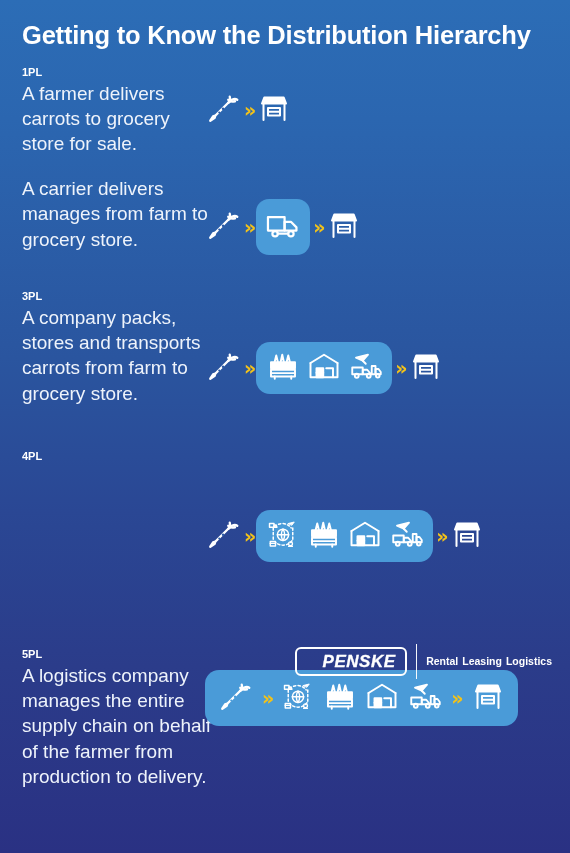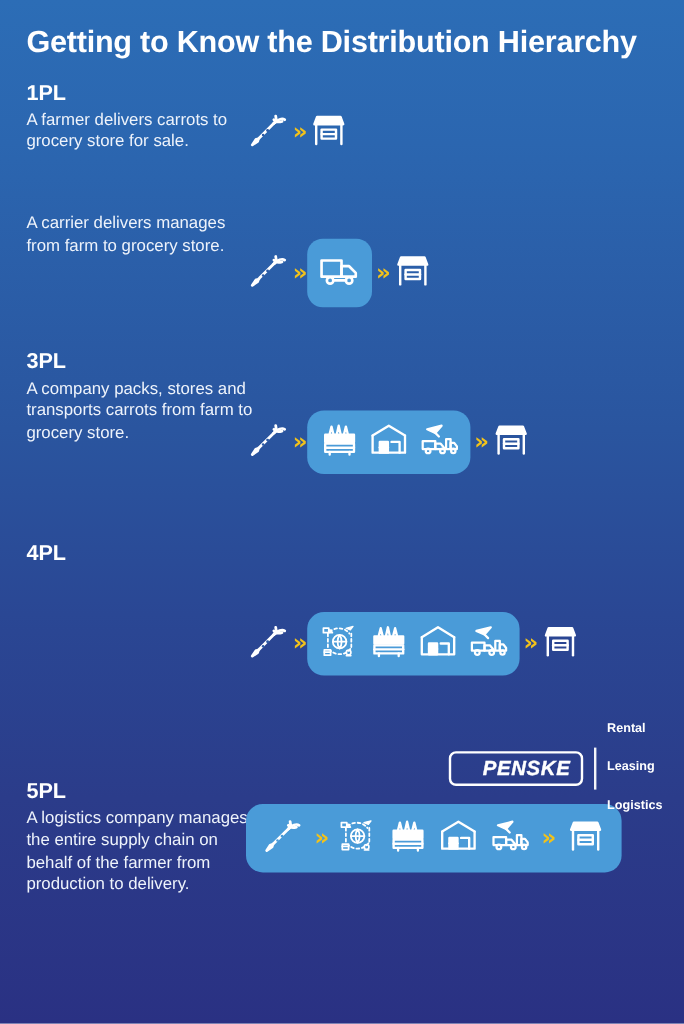--- a/index.html
+++ b/index.html
@@ -19,22 +19,22 @@
     width:530px;
     font-size:25.5px;
     font-weight:bold;
     letter-spacing:-0.2px;
     color:#ffffff;
     line-height:1.2;
   }
 
   .row { position:absolute; left:0; width:570px; }
   .txt { position:absolute; left:22px; width:190px; }
-  .tier { font-size:18px; font-weight:bold; color:#ffffff; line-height:1.25; margin-bottom:1px; }
-  .desc { font-size:14px; font-weight:400; color:#eef3fb; line-height:1.33; }
+  .tier { font-size:11px; font-weight:bold; color:#ffffff; line-height:1.25; margin-bottom:1px; }
+  .desc { font-size:19px; font-weight:400; color:#eef3fb; line-height:1.33; }
 
   .chain { position:absolute; display:flex; align-items:center; }
   .pill {
     background:#4A9BD8;
     border-radius:14px;
     display:flex;
     align-items:center;
     padding:6px 9px;
     gap:5px;
   }
@@ -62,21 +62,21 @@
     font-family:"Liberation Sans", sans-serif;
     font-weight:bold;
     font-style:italic;
     font-size:17px;
     letter-spacing:0.5px;
     color:#ffffff;
     line-height:1;
     -webkit-text-stroke:0.3px #fff;
   }
   .divider { width:1.6px; height:35px; background:#ffffff; opacity:.95; }
-  .rll { display:flex; flex-direction:column; gap:18px; }
+  .rll { display:flex; gap:4px; }
   .rll span { font-size:10.5px; font-weight:bold; line-height:1.32; color:#ffffff; }
 </style>
 </head>
 <body>
 
 <div class="sheet">
 
   <div class="title">Getting to Know the Distribution Hierarchy</div>
 
   <div class="row" style="top:66px;">

